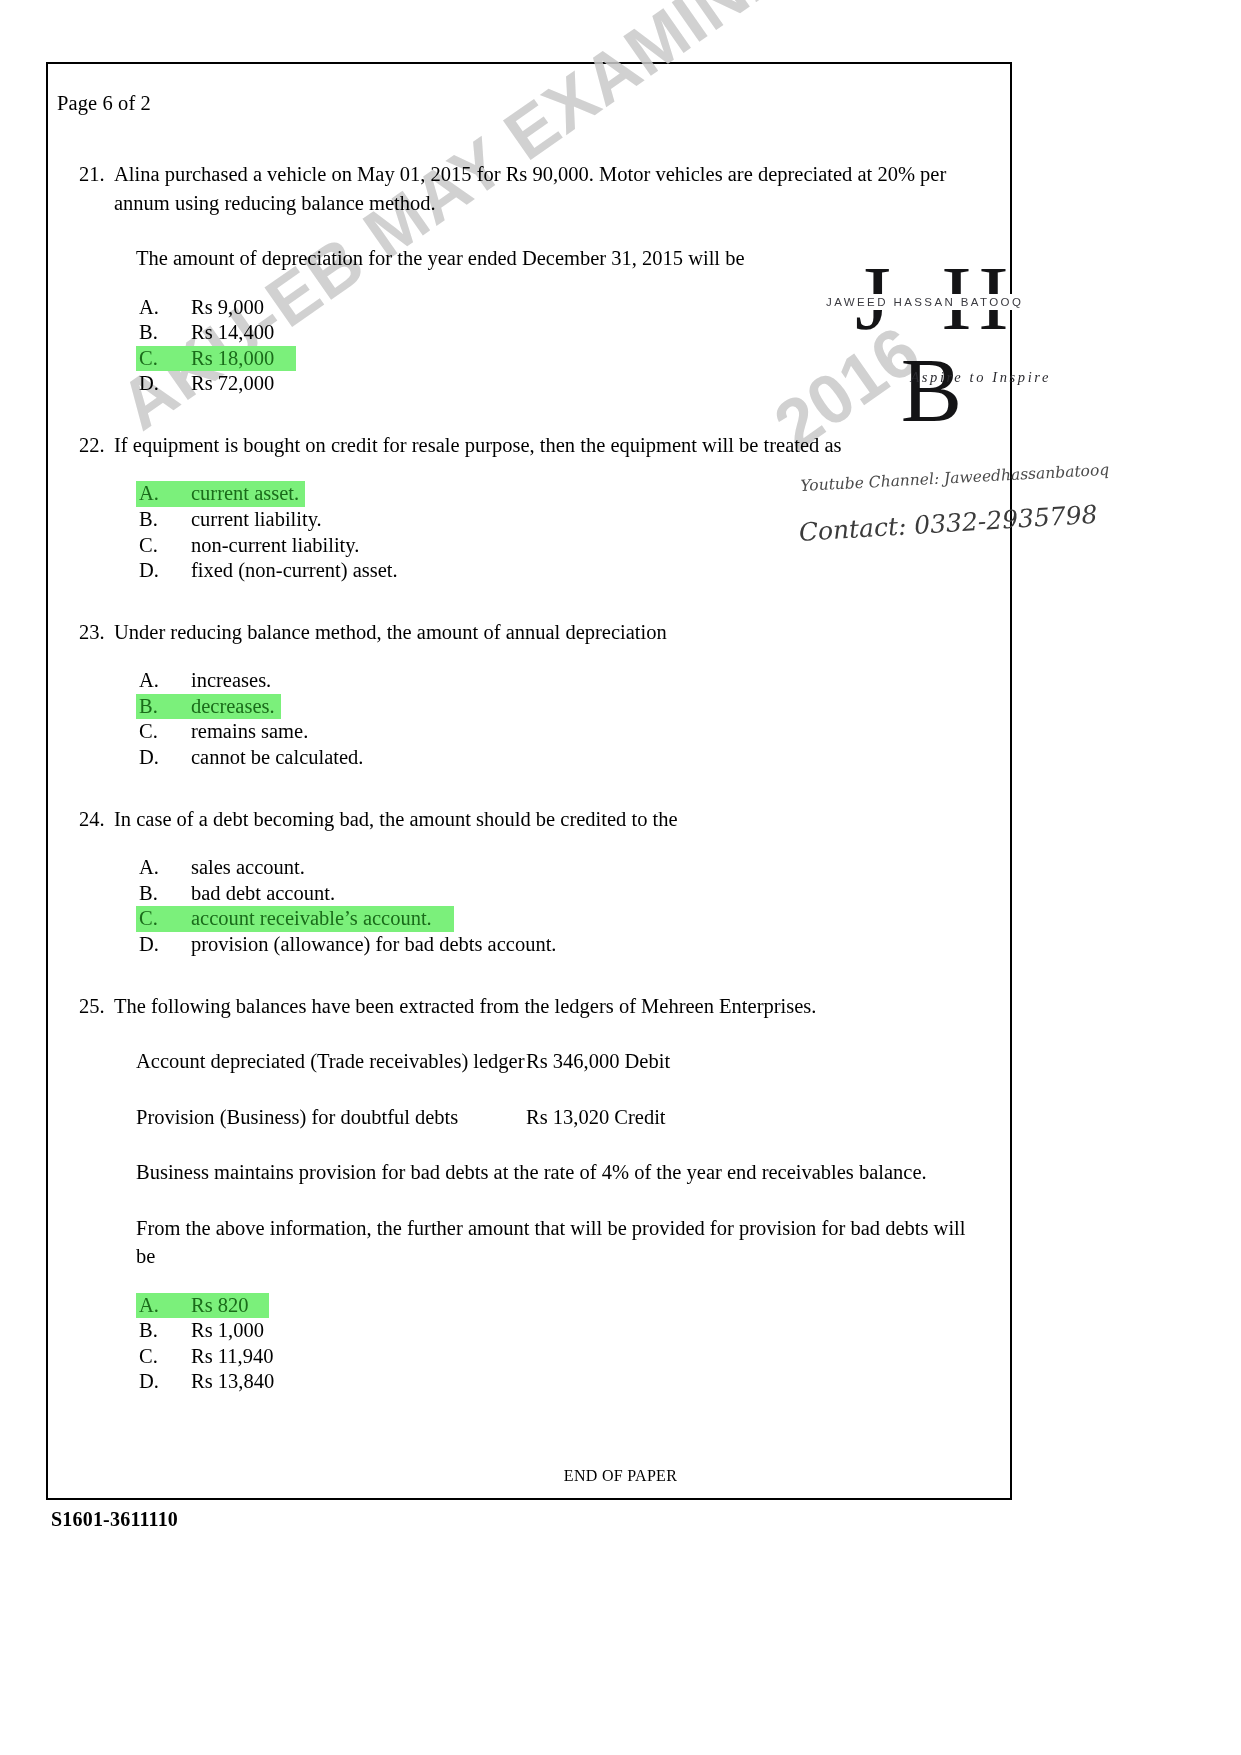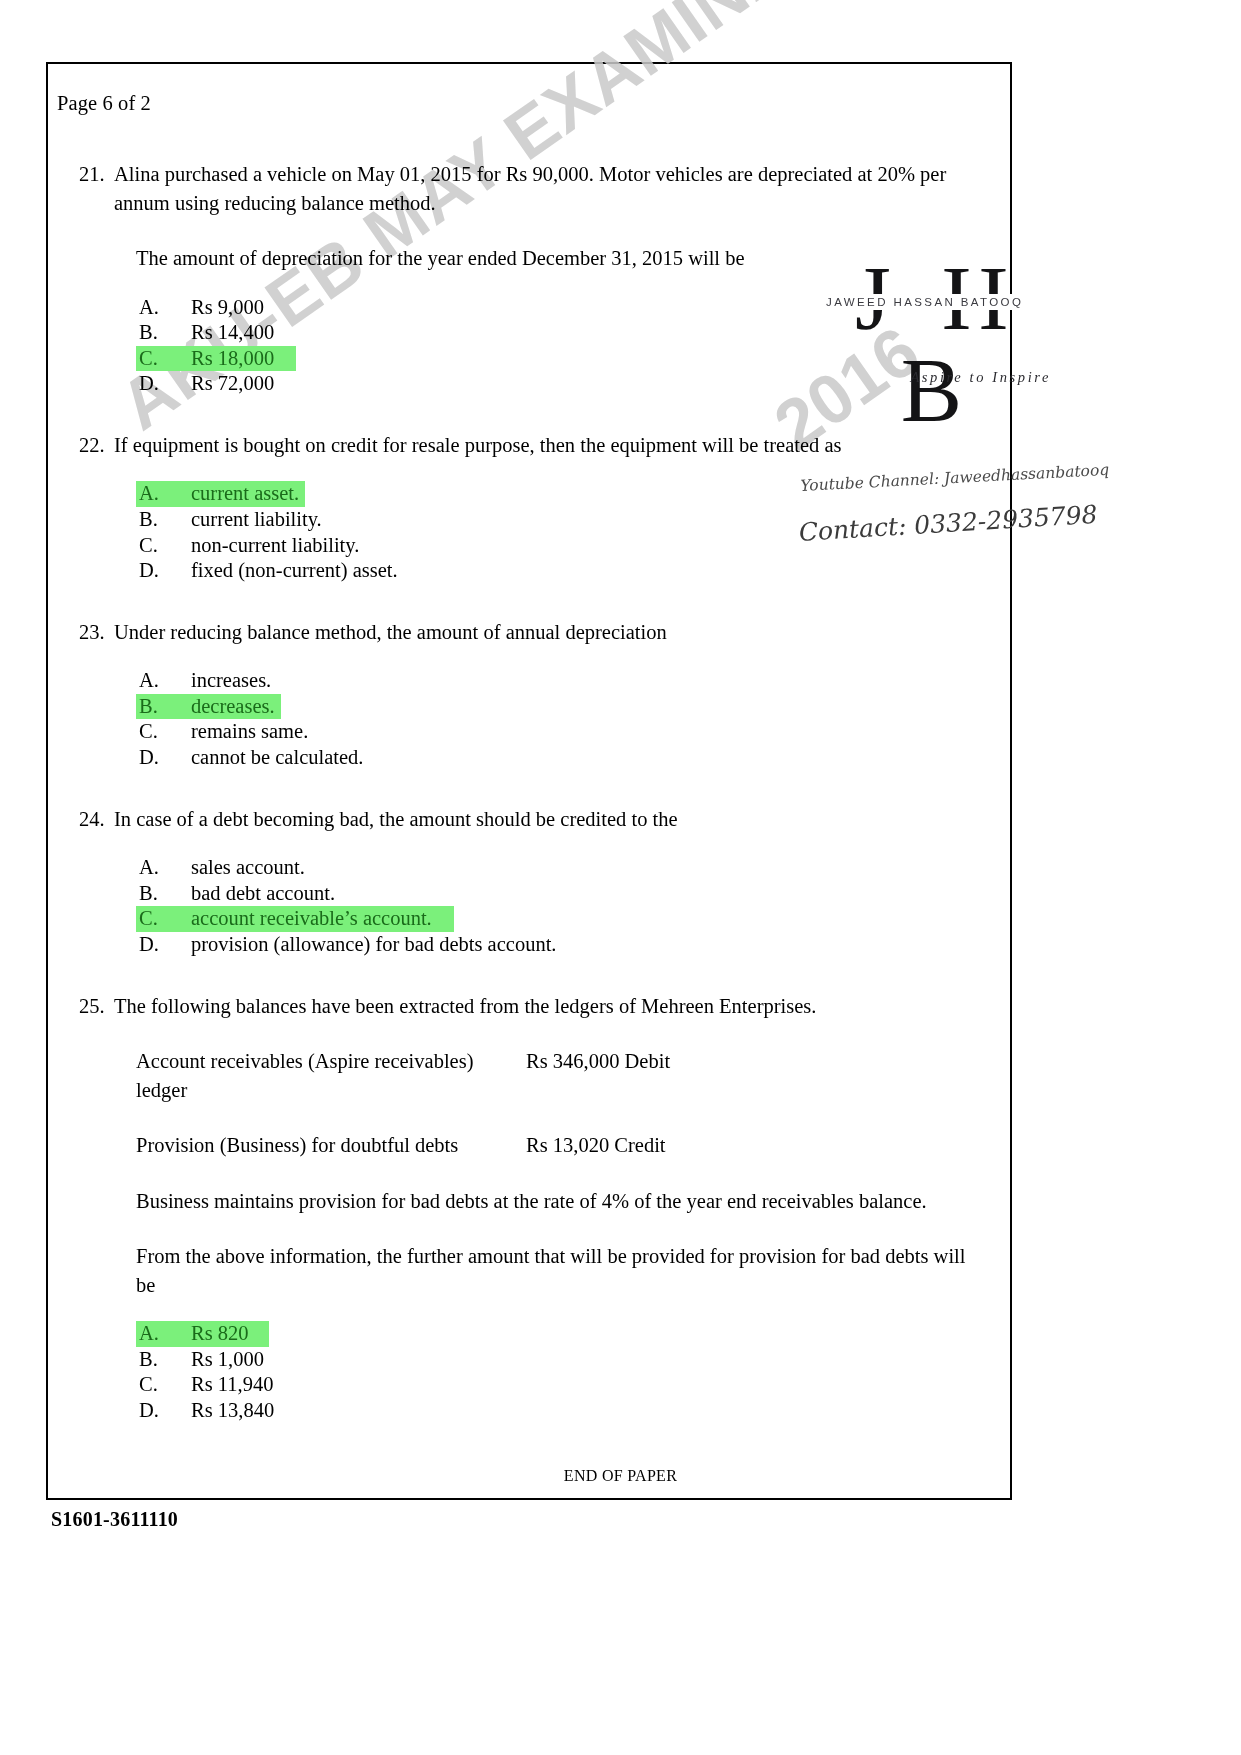--- a/index.html
+++ b/index.html
@@ -375,21 +375,21 @@
   <div class="spacer-lg"></div>
 
   <div class="q-block">
     <div class="q-row">
       <div class="q-num">25.</div>
       <div class="q-text">The following balances have been extracted from the ledgers of Mehreen Enterprises.</div>
     </div>
 
     <div class="spacer-md"></div>
     <div class="ledger-row">
-      <div class="ledger-label">Account receivables (Aspire receivables) ledger</div>
+      <div class="ledger-label">Account depreciated (Trade receivables) ledger</div>
       <div class="ledger-value">Rs 346,000 Debit</div>
     </div>
 
     <div class="spacer-md"></div>
     <div class="ledger-row">
       <div class="ledger-label">Provision (Business) for doubtful debts</div>
       <div class="ledger-value">Rs 13,020 Credit</div>
     </div>
 
     <div class="spacer-md"></div>

